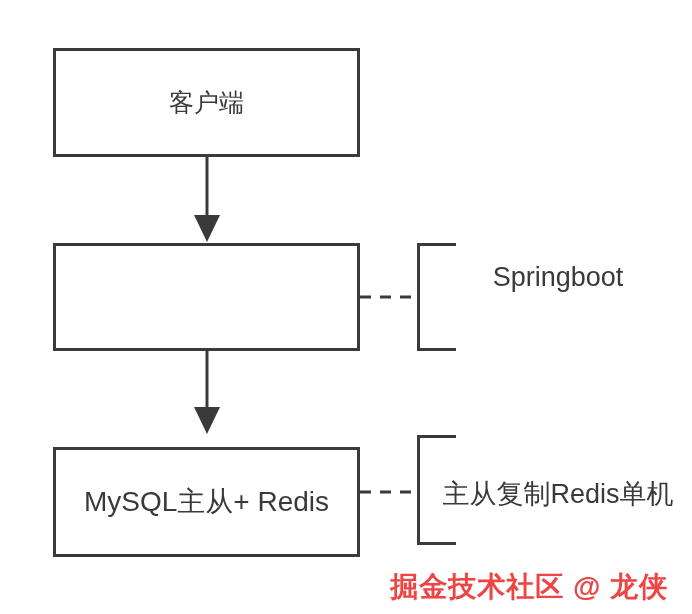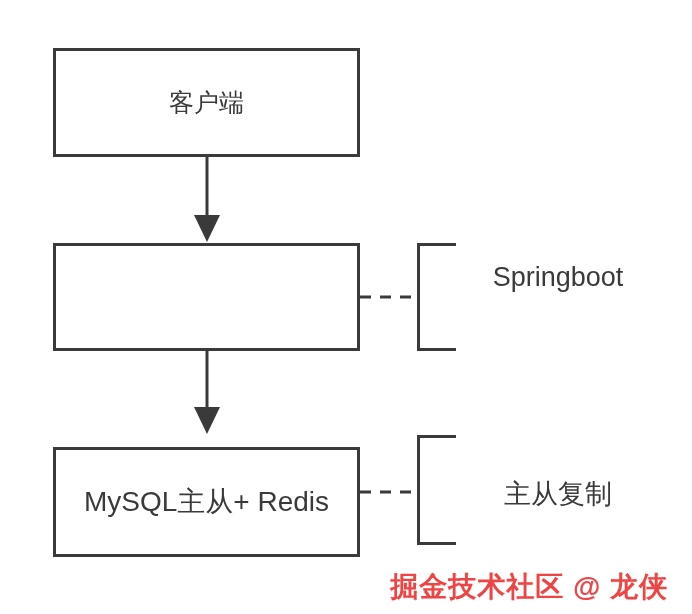--- a/index.html
+++ b/index.html
@@ -94,17 +94,18 @@
   <div class="box box-storage">
     <span>MySQL主从+ Redis</span>
   </div>
 
   <div class="annotation annotation-monolith">
     <span>Springboot</span>
   </div>
 
   <div class="annotation annotation-storage">
     <span>主从复制</span>
+    <span>Redis单机</span>
   </div>
 
   <div class="watermark">掘金技术社区 @ 龙侠</div>
 
 </div>
 
 </body></html>

